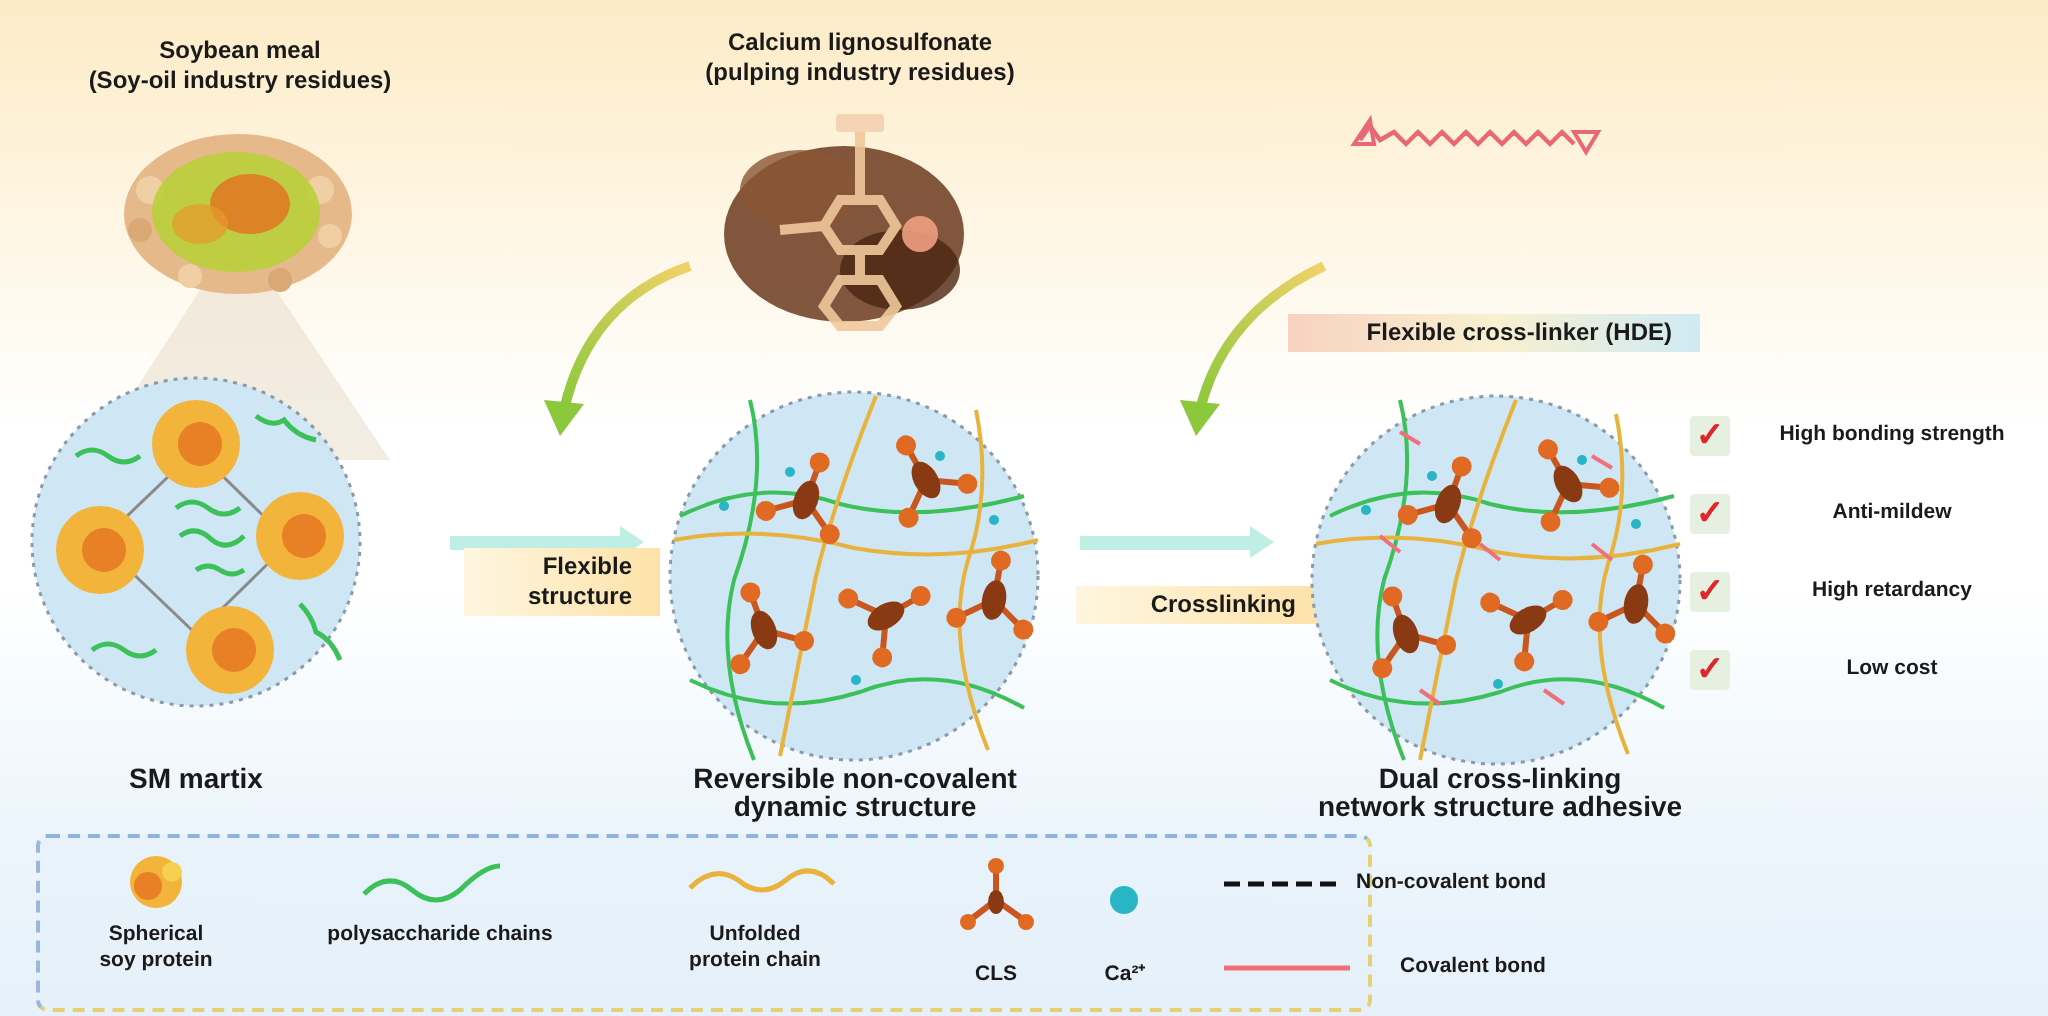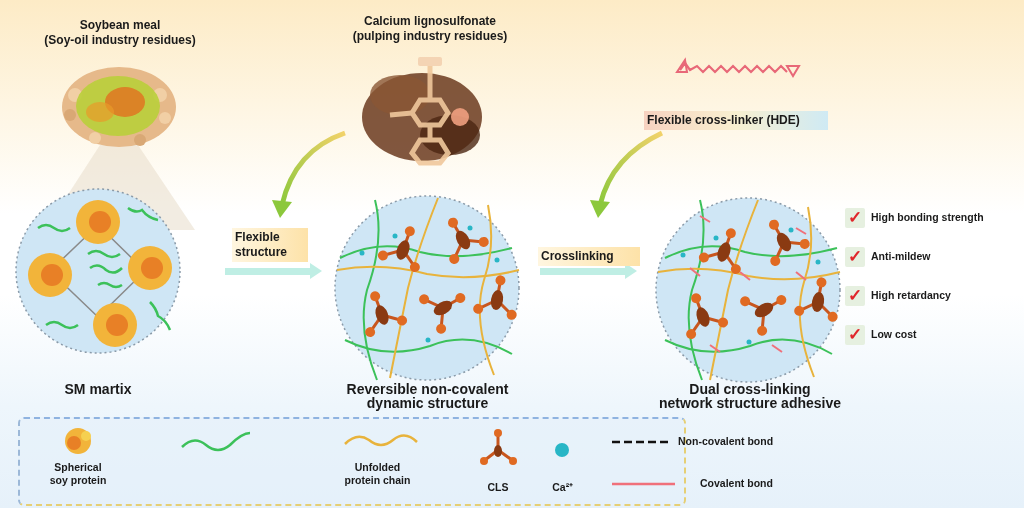--- a/index.html
+++ b/index.html
@@ -4,24 +4,24 @@
 <style>
   html,body{margin:0;padding:0;}
   body{width:1024px;height:508px;overflow:hidden;position:relative;
     font-family:"Liberation Sans",sans-serif;
     background:linear-gradient(180deg,#fdebc6 0%,#fef6e4 22%,#ffffff 42%,#ffffff 58%,#eef6fc 80%,#e6f1fa 100%);}
   .lbl{position:absolute;font-weight:bold;color:#1a1a1a;text-align:center;line-height:1.25;}
   .f12{font-size:12px;}
   .f11{font-size:14px;}
   .f10{font-size:10.5px;}
   svg{position:absolute;overflow:visible;}
-  .tagbox{position:absolute;font-weight:bold;font-size:12px;color:#1a1a1a;text-align:left;line-height:1.25;padding:2px 3px;}
+  .tagbox{position:absolute;font-weight:bold;font-size:12px;color:#1a1a1a;text-align:right;line-height:1.25;padding:2px 14px;margin-top:46px;}
   .benefit{position:absolute;left:845px;width:175px;height:20px;}
   .chk{position:absolute;left:0;top:0;width:20px;height:20px;background:#e6f0e0;border-radius:2px;color:#e0262b;font-weight:bold;font-size:17px;line-height:20px;text-align:center;}
-  .btext{position:absolute;left:26px;top:3px;width:150px;text-align:left;font-weight:bold;font-size:10.5px;color:#1a1a1a;}
+  .btext{position:absolute;left:26px;top:3px;width:150px;text-align:center;font-weight:bold;font-size:10.5px;color:#1a1a1a;}
   .legend{position:absolute;left:18px;top:417px;width:664px;height:85px;border-top:2px dashed #8fb3e0;border-left:2px dashed #9cb8d8;border-right:2px dashed #e6cf74;border-bottom:2px dashed #e6cf74;border-radius:6px;background:rgba(228,240,250,0.6);}
 </style>
 </head>
 <body>
 
 <div class="lbl f12" style="left:20px;top:18px;width:200px;">Soybean meal</div>
 <div class="lbl f12" style="left:10px;top:33px;width:220px;">(Soy-oil industry residues)</div>
 
 <svg style="left:0;top:0;" width="260" height="230">
   <polygon points="100,145 138,145 195,230 45,230" fill="#e8dccb" opacity="0.55"></polygon>
@@ -300,20 +300,21 @@
   <circle cx="562" cy="450" r="7" fill="#28b6c6"></circle>
   <line x1="612" y1="442" x2="672" y2="442" stroke="#111" stroke-width="2.5" stroke-dasharray="8 4"></line>
   <line x1="612" y1="484" x2="675" y2="484" stroke="#f0707a" stroke-width="2.5"></line>
 </svg>
 
 <div class="lbl f10" style="left:28px;top:461px;width:100px;">
   <div>Spherical</div>
   <div>soy protein</div>
 </div>
 <div class="lbl f10" style="left:135px;top:461px;width:170px;">
+  <div>polysaccharide chains</div>
 </div>
 <div class="lbl f10" style="left:320px;top:461px;width:115px;">
   <div>Unfolded</div>
   <div>protein chain</div>
 </div>
 <div class="lbl f10" style="left:468px;top:481px;width:60px;">CLS</div>
 <div class="lbl f10" style="left:535px;top:481px;width:55px;">Ca²⁺</div>
 <div class="lbl f10" style="left:678px;top:435px;width:140px;text-align:left;">Non-covalent bond</div>
 <div class="lbl f10" style="left:700px;top:477px;width:120px;text-align:left;">Covalent bond</div>
 

